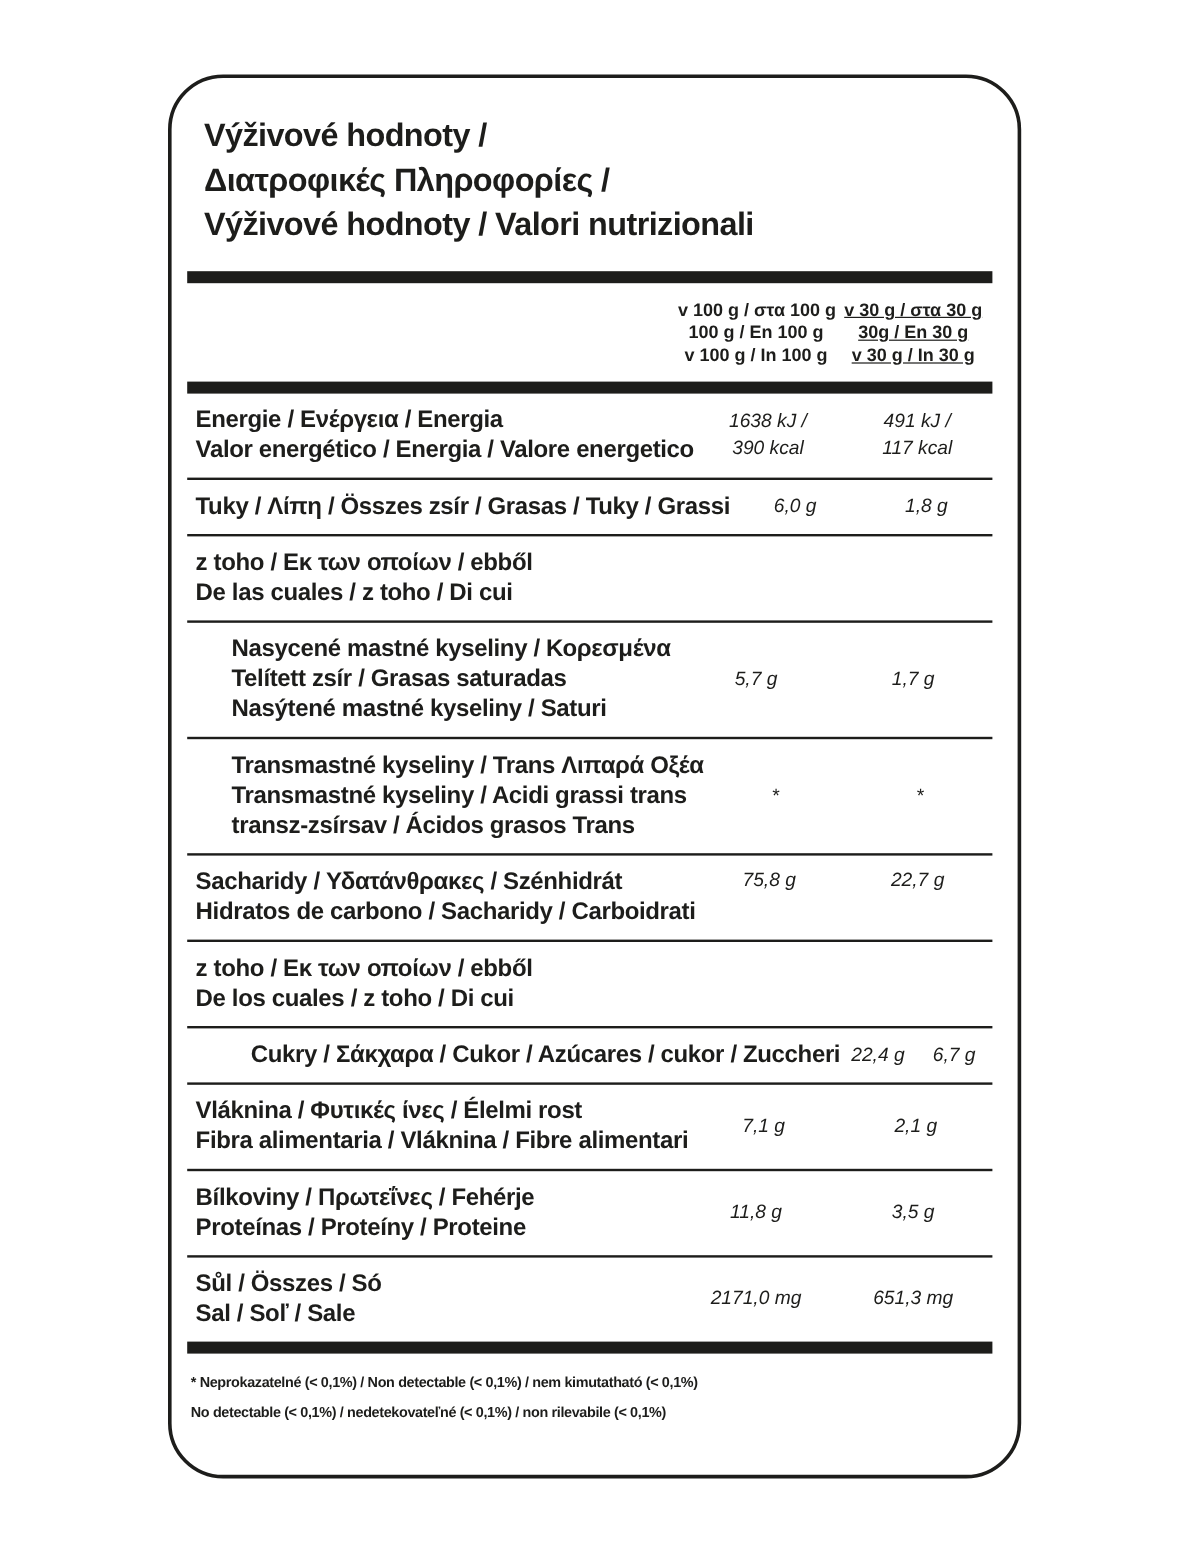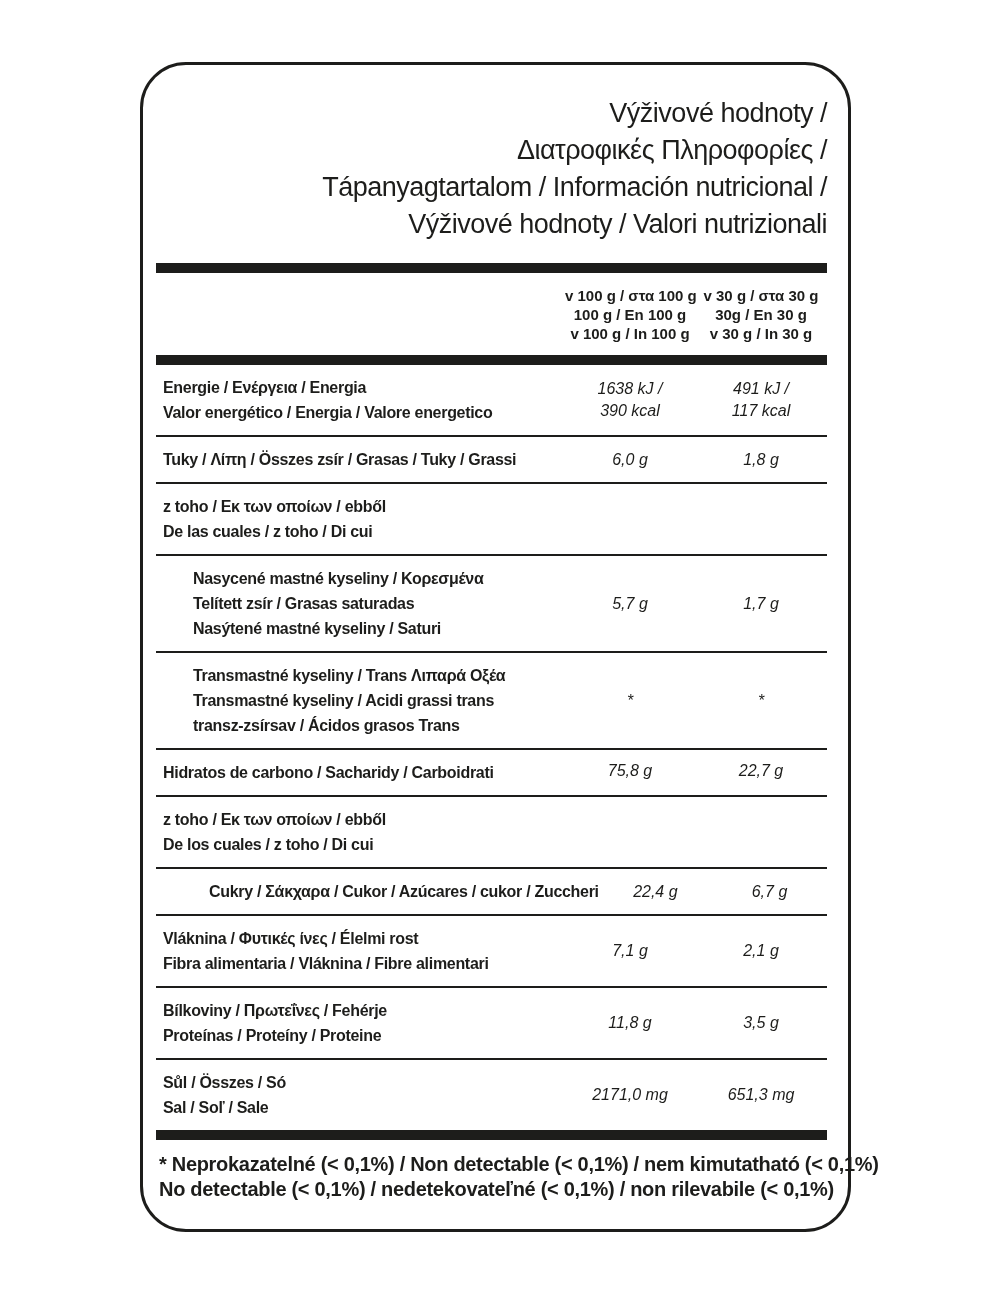--- a/index.html
+++ b/index.html
@@ -17,57 +17,56 @@
     width:711px;height:1170px;
     box-sizing:border-box;
     border:3px solid #1d1d1b;
     border-radius:46px;
     padding:0 21px 0 13px;
     background:#ffffff;
   }
   .title{
     margin:30px 0 0 14px;
     font-size:27px;
-    font-weight:normal;
+    font-weight:bold;
     line-height:37px;
     letter-spacing:-0.5px;
     white-space:nowrap;
-    text-align:right;
   }
   .bar{
     height:10px;
     background:#1d1d1b;
   }
   .bar-top{margin-top:20px;}
   .header-row{
     display:flex;
     align-items:flex-start;
     padding:13px 0 12px 0;
   }
   .header-spacer{flex:1;}
   .hcol{
     font-size:15px;
     font-weight:bold;
     line-height:19px;
     text-align:center;
     white-space:nowrap;
   }
   .hcol-100{width:130px;}
-  .hcol-30{width:132px;}
+  .hcol-30{width:132px;text-decoration:underline;}
   .rows{}
   .row{
     display:flex;
     align-items:center;
     border-bottom:2px solid #1d1d1b;
     padding:10px 0;
   }
   .row.last{border-bottom:none;}
   .row .lbl{
     flex:1;
-    font-size:16px;
+    font-size:20px;
     font-weight:bold;
     line-height:25px;
     letter-spacing:-0.3px;
     padding-left:7px;
     white-space:nowrap;
   }
   .row.indent1 .lbl{padding-left:37px;}
   .row.indent2 .lbl{padding-left:53px;}
   .row.v-top{align-items:flex-start;}
   .row.v-top .val{padding-top:0;}
@@ -77,36 +76,35 @@
     line-height:22px;
     text-align:center;
     white-space:nowrap;
     font-style:italic;
   }
   .val-100{width:130px;}
   .val-30{width:132px;}
   .bar-bottom{margin-top:0;}
   .footnote{
     margin:12px 0 0 3px;
-    font-size:20px;
+    font-size:12px;
     font-weight:bold;
     line-height:25px;
     letter-spacing:-0.3px;
     white-space:nowrap;
   }
 </style>
 </head>
 <body>
 
 <div class="panel">
 
   <div class="title">
     <div>Výživové hodnoty /</div>
     <div>Διατροφικές Πληροφορίες /</div>
-    <div>Tápanyagtartalom / Información nutricional /</div>
     <div>Výživové hodnoty / Valori nutrizionali</div>
   </div>
 
   <div class="bar bar-top"></div>
 
   <div class="header-row">
     <div class="header-spacer"></div>
     <div class="hcol hcol-100">
       <div>v 100 g / στα 100 g</div>
       <div>100 g / En 100 g</div>
@@ -176,20 +174,21 @@
         </div>
         <div class="val val-100">
           <div>*</div>
         </div>
         <div class="val val-30">
           <div>*</div>
         </div>
       </div>
       <div class="row v-top">
         <div class="lbl">
+          <div>Sacharidy / Υδατάνθρακες / Szénhidrát</div>
           <div>Hidratos de carbono / Sacharidy / Carboidrati</div>
         </div>
         <div class="val val-100">
           <div>75,8 g</div>
         </div>
         <div class="val val-30">
           <div>22,7 g</div>
         </div>
       </div>
       <div class="row">

